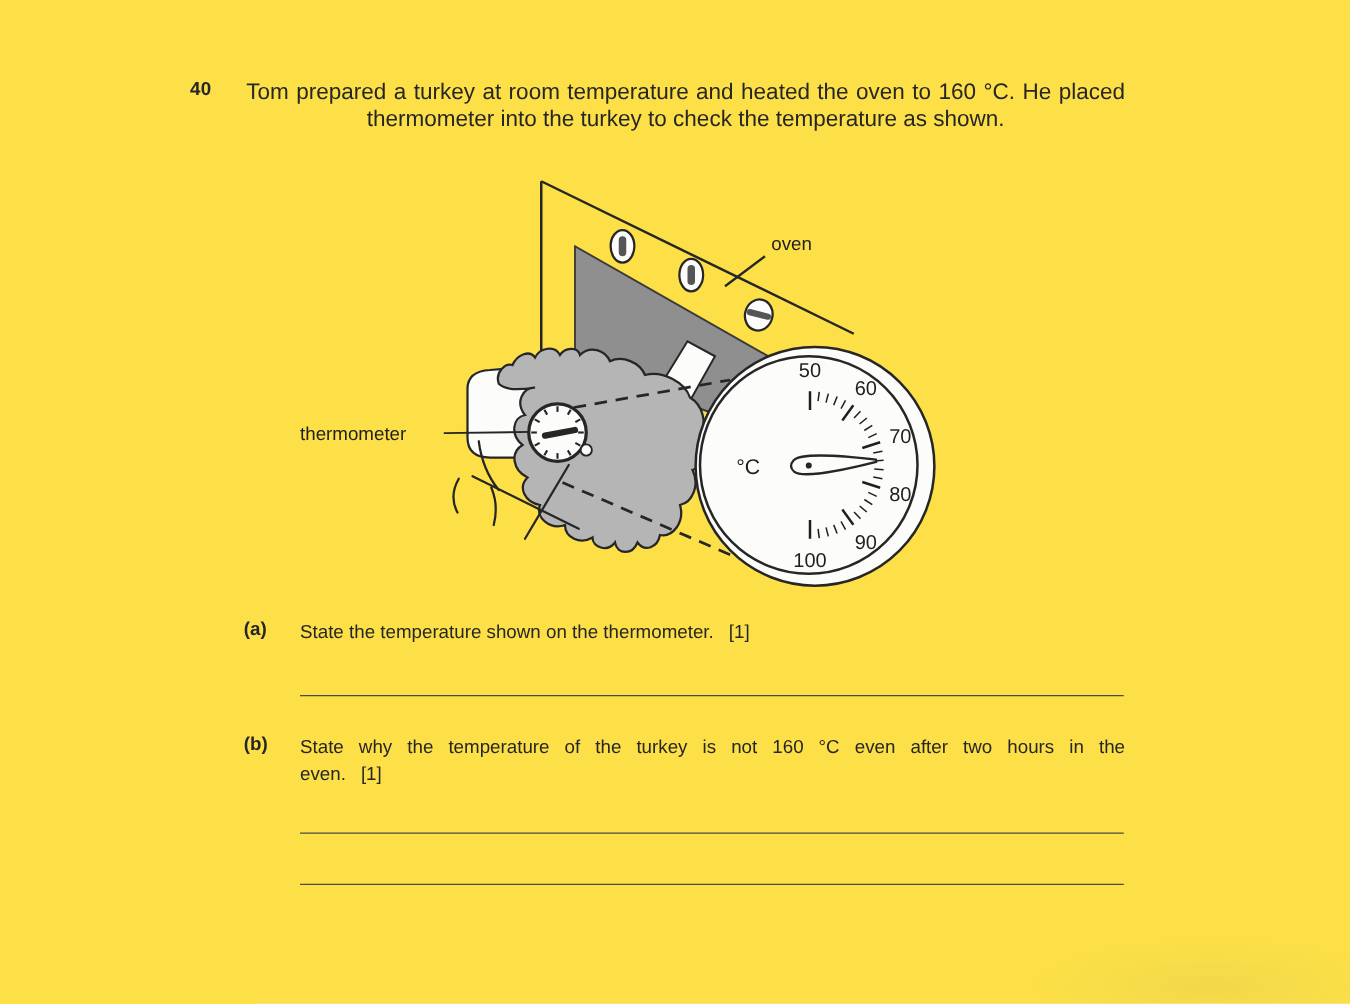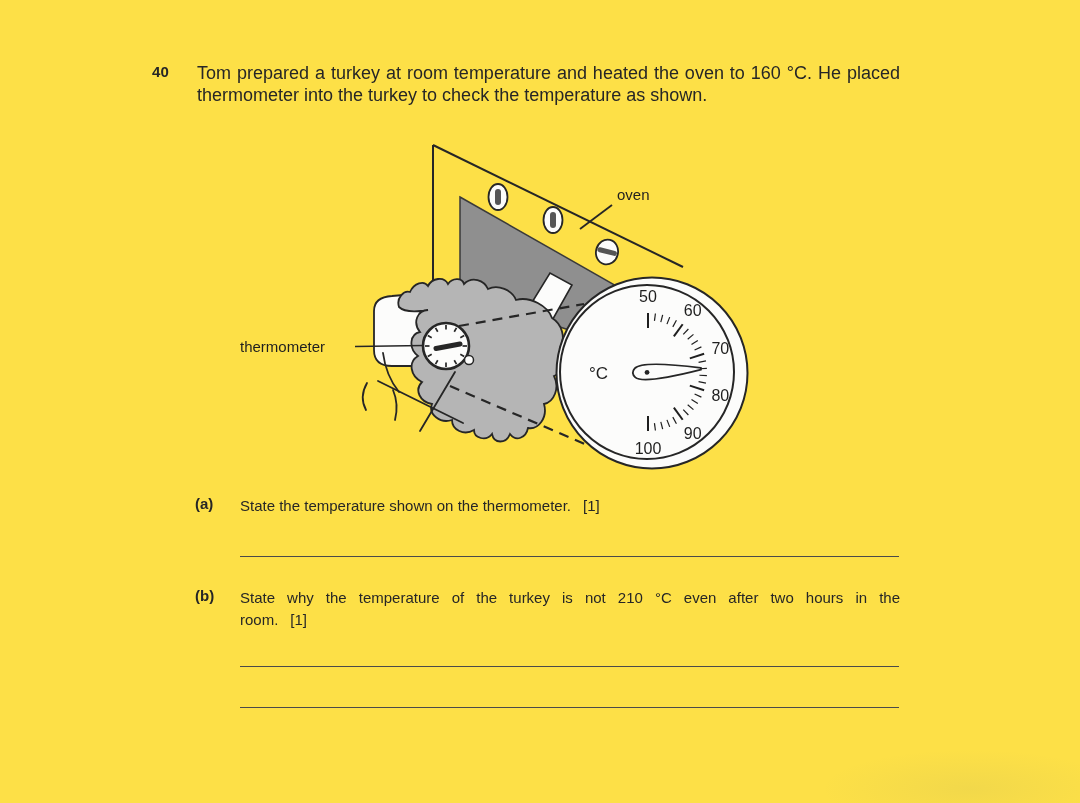--- a/index.html
+++ b/index.html
@@ -8,21 +8,21 @@
     background:#fde047;overflow:hidden;
     font-family:"Liberation Sans",sans-serif;color:#262626;
   }
   .corner-blob{
     position:absolute;right:-40px;bottom:-26px;width:300px;height:80px;
     background:radial-gradient(ellipse at center, rgba(110,125,115,0.08), rgba(110,125,115,0) 70%);
     border-radius:50%;
   }
   .qnum{position:absolute;left:152px;top:63px;font-size:15px;font-weight:bold;letter-spacing:.2px;}
   .intro{position:absolute;left:197px;top:63px;width:703px;font-size:18px;line-height:21.8px;}
-  .intro .ln{white-space:nowrap;}
+  .intro .ln{white-space:nowrap;text-align:center;}
   .intro .ln.just{white-space:normal;text-align:justify;text-align-last:justify;}
   .part-label{position:absolute;left:195px;font-size:15px;font-weight:bold;}
   .part-row{position:absolute;left:240px;width:659px;display:flex;justify-content:flex-start;font-size:15px;line-height:21.8px;}
   .part-row .marks{flex:0 0 auto;padding-left:12px;}
   .b-line1{position:absolute;left:240px;width:660px;font-size:15px;line-height:21.8px;text-align:justify;text-align-last:justify;}
   .answer-line{position:absolute;left:240px;width:659px;height:0;border-top:1.6px solid #4a4a4a;}
   .diagram{position:absolute;left:230px;top:125px;}
   svg text{font-family:"Liberation Sans",sans-serif;fill:#1f1f1f;}
 </style>
 </head>
@@ -174,22 +174,22 @@
   </svg>
 
   <div class="part-label" style="top:495px;">(a)</div>
   <div class="part-row" style="top:495px;">
     <span>State the temperature shown on the thermometer.</span>
     <span class="marks">[1]</span>
   </div>
   <div class="answer-line" style="top:556px;"></div>
 
   <div class="part-label" style="top:587px;">(b)</div>
-  <div class="b-line1" style="top:587px;">State why the temperature of the turkey is not 210 °C even after two hours in the</div>
+  <div class="b-line1" style="top:587px;">State why the temperature of the turkey is not 160 °C even after two hours in the</div>
   <div class="part-row" style="top:609px;">
-    <span>room.</span>
+    <span>even.</span>
     <span class="marks">[1]</span>
   </div>
   <div class="answer-line" style="top:666px;"></div>
   <div class="answer-line" style="top:707px;"></div>
 
   <div class="corner-blob"></div>
 </div>
 
 </body></html>

